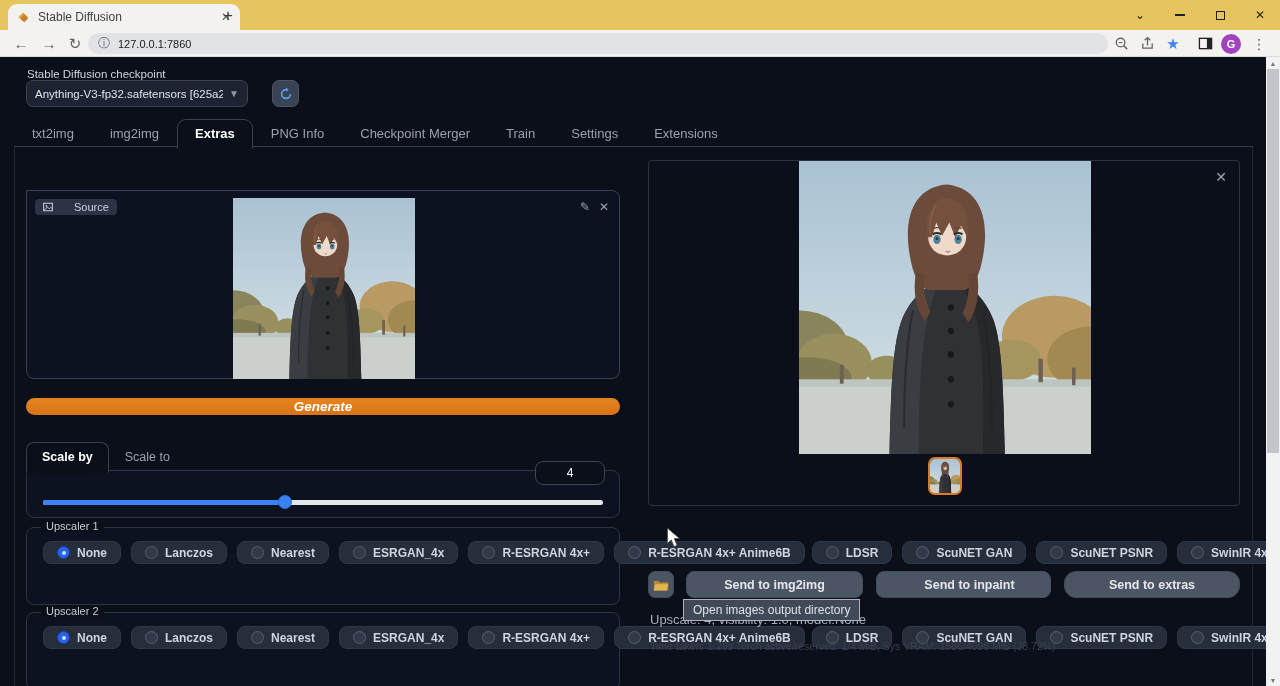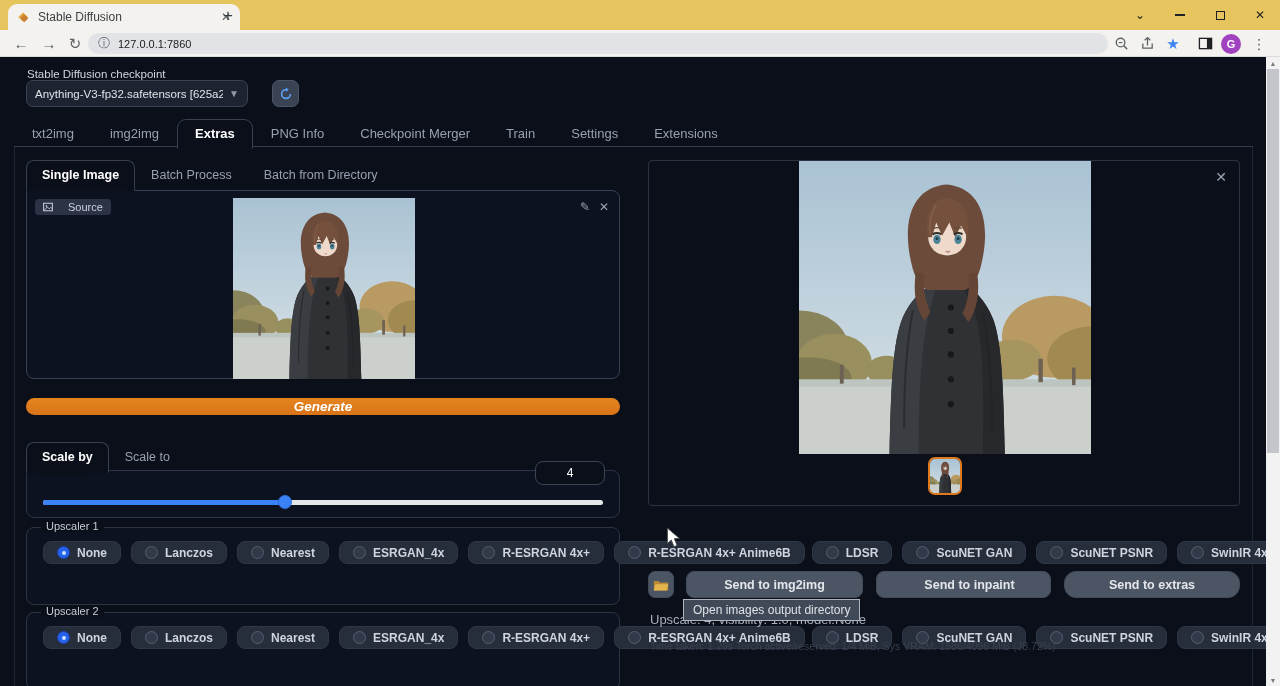--- a/index.html
+++ b/index.html
@@ -53,21 +53,21 @@
 
   
   .left-col { position:absolute; left:26px; top:103px; width:594px; height:526px; }
   .mode-tabs { position:absolute; top:0; left:0; display:flex; z-index:3; }
   .mode-tab { padding:7px 15px 8px; font-size:12.5px; color:#98a1b0; border:1px solid transparent; }
   .mode-tab.active { color:#fff; font-weight:bold; background:#0b0f19; border-color:#374151;
                      border-bottom-color:#0b0f19; border-radius:8px 8px 0 0; }
   .drop-area { position:absolute; top:30px; left:0; width:594px; height:189px; border:1px solid #374151;
                border-radius:0 8px 8px 8px; background:#0d1220; }
   .src-chip { position:absolute; top:8px; left:8px; background:#2b3344; border-radius:4px; padding:2px 8px;
-              display:flex; align-items:center; gap:15px; font-size:11px; color:#ccd2db; }
+              display:flex; align-items:center; gap:21px; font-size:11px; color:#ccd2db; }
   .img-tools { position:absolute; top:9px; right:10px; display:flex; gap:9px; color:#9aa3b2; font-size:12px; }
   .src-img { position:absolute; top:7px; left:206px; width:182px; height:181px; }
 
   .generate-btn { position:absolute; top:238px; left:0; width:594px; height:17px; border-radius:12px;
                   background:linear-gradient(180deg,#e5851f,#d87318); display:flex; align-items:center;
                   justify-content:center; font-size:13.5px; font-weight:bold; color:#fff; cursor:pointer;font-style:italic; }
 
   .scale-tabs { position:absolute; top:282px; left:0; display:flex; z-index:3; }
   .resize-box { position:absolute; top:310px; left:0; width:594px; height:48px; border:1px solid #2c3446;
                 border-radius:0 8px 8px 8px; background:#0d1220; }
@@ -250,25 +250,20 @@
     <div class="main-tab">PNG Info</div>
     <div class="main-tab">Checkpoint Merger</div>
     <div class="main-tab">Train</div>
     <div class="main-tab">Settings</div>
     <div class="main-tab">Extensions</div>
   </div>
   <div class="tabs-line"></div>
   <div class="outer-frame"></div>
 
   <div class="left-col">
-    <div class="mode-tabs">
-      <div class="mode-tab active">Single Image</div>
-      <div class="mode-tab">Batch Process</div>
-      <div class="mode-tab">Batch from Directory</div>
-    </div>
 
     <div class="drop-area">
       <div class="src-chip">
         <svg width="10" height="10" viewBox="0 0 16 16">
           <rect x="1" y="2" width="14" height="12" fill="none" stroke="#ccd2db" stroke-width="1.6"></rect>
           <circle cx="5.5" cy="6.5" r="1.5" fill="#ccd2db"></circle>
             <path d="M2 13 L7 8 L10 11 L12.5 8.5 L15 11" fill="none" stroke="#ccd2db" stroke-width="1.4"></path>
         </svg>
         <span>Source</span>
       </div>

